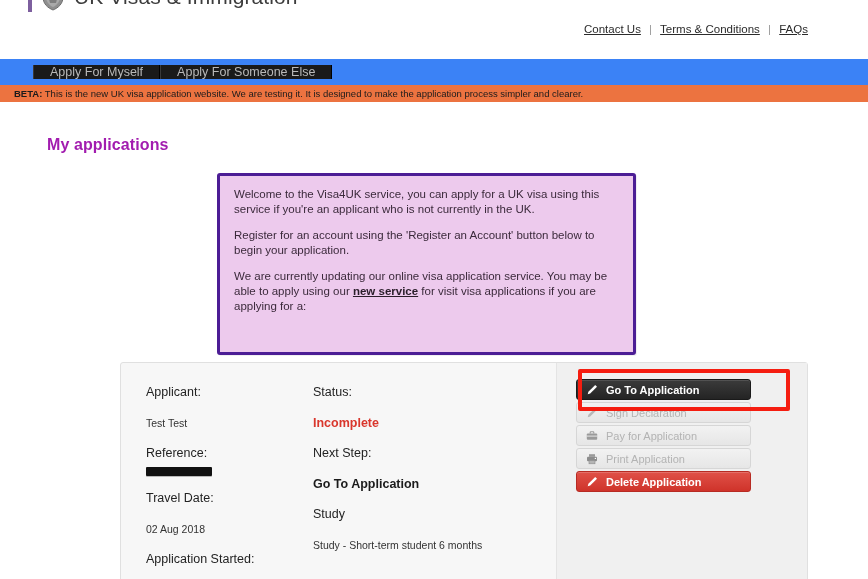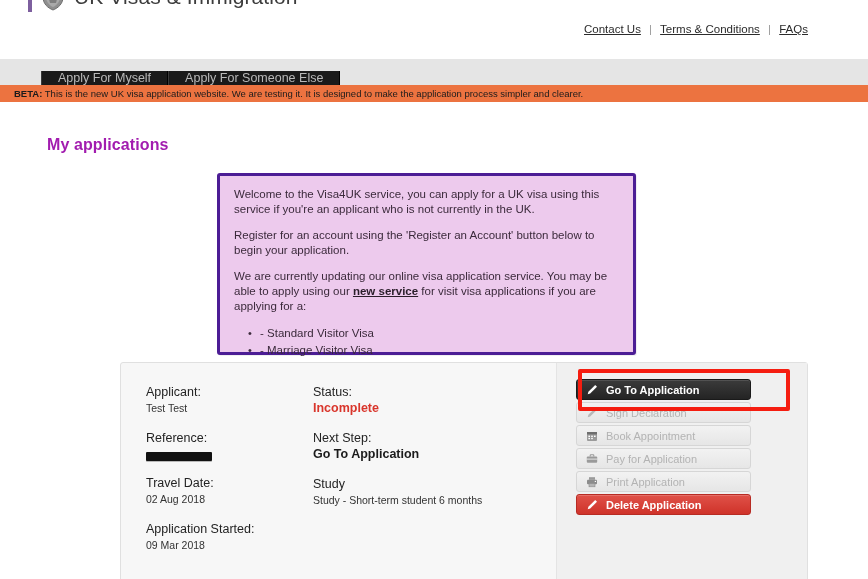--- a/index.html
+++ b/index.html
@@ -40,22 +40,22 @@
     font-size: 11.5px; color: #2b2b2b; white-space: nowrap;
   }
   .util-links a {
     color: #2b2b2b; text-decoration: underline; cursor: pointer;
   }
   .util-sep { color: #9a9a9a; padding: 0 5px; }
 
   
   .navbar {
     position: absolute; left: 0; top: 59px; width: 868px; height: 26px;
-    background: #e5e5e5;
-    display: flex; align-items: flex-end; padding-left: 8px;
+    background: #3b82f6;
+    display: flex; align-items: center;
   }
   .nav-spacer { width: 33px; flex: 0 0 33px; }
   .nav-tab {
     display: flex; align-items: center; justify-content: center;
     padding: 0 16px; font-size: 12.5px; color: #b9b9b9;
     background: #1a1a1a;
     border-left: 1px solid #3a3a3a; border-right: 1px solid #000;
     cursor: pointer; white-space: nowrap;
   }
   .nav-tab.active {
@@ -123,21 +123,21 @@
   }
   .col-a { position: absolute; left: 25px; top: 21px; width: 150px; }
   .col-b { position: absolute; left: 192px; top: 21px; width: 230px; }
 
   .fld-label {
     font-size: 12.5px; color: #232323; font-weight: 400;
     line-height: 17px; margin-top: 14px;
   }
   .fld-label:first-child { margin-top: 0; }
   .fld-value {
-    font-size: 10.5px; color: #333333; line-height: 15px; margin-top: 0;
+    font-size: 10.5px; color: #333333; line-height: 15px; margin-top: 15px;
   }
   .fld-value.strong { font-size: 12.5px; font-weight: bold; color: #1b1b1b; }
   .fld-value.status-incomplete {
     font-size: 12.5px; font-weight: bold; color: #d9362c;
   }
 
   .redaction {
     display: block; width: 66px; height: 9px; background: #111111;
     margin-top: 5px; border-radius: 1px;
     box-shadow: 0 1px 0 rgba(0,0,0,.25);
@@ -229,25 +229,20 @@
   </div>
 
   <div class="content">
 
     <div class="page-title">My applications</div>
 
     <div class="info-box">
       <p>Welcome to the Visa4UK service, you can apply for a UK visa using this service if you're an applicant who is not currently in the UK.</p>
       <p>Register for an account using the 'Register an Account' button below to begin your application.</p>
       <p><span>We are currently updating our online visa application service. You may be able to apply using our </span><a class="inline-link">new service</a><span> for visit visa applications if you are applying for a:</span></p>
-      <ul class="info-list">
-        <li>- Standard Visitor Visa</li>
-        <li>- Marriage Visitor Visa</li>
-        <li>- 1 month Permitted Paid Engagements visa</li>
-      </ul>
     </div>
 
     <div class="app-card">
 
       <div class="card-left">
 
         <div class="col-a">
           <div class="fld-label">Applicant:</div>
           <div class="fld-value">Test Test</div>
 
@@ -288,34 +283,20 @@
 
           <div class="abtn disabled">
             <span class="ic">
               <svg width="12" height="12" viewBox="0 0 12 12">
                 <path d="M9.2 1.0 L11.0 2.8 L4.2 9.6 L1.7 10.3 L2.4 7.8 Z" fill="#b8b8b8"></path>
               </svg>
             </span>
             <span>Sign Declaration</span>
           </div>
 
-          <div class="abtn disabled">
-            <span class="ic">
-              <svg width="12" height="12" viewBox="0 0 12 12">
-                <rect x="1" y="2" width="10" height="9" rx="1" fill="#9a9a9a"></rect>
-                <rect x="1" y="2" width="10" height="2.4" fill="#6f6f6f"></rect>
-                <rect x="2.4" y="5.6" width="1.6" height="1.4" fill="#ffffff"></rect>
-                <rect x="5.2" y="5.6" width="1.6" height="1.4" fill="#ffffff"></rect>
-                <rect x="8.0" y="5.6" width="1.6" height="1.4" fill="#ffffff"></rect>
-                <rect x="2.4" y="7.8" width="1.6" height="1.4" fill="#ffffff"></rect>
-                <rect x="5.2" y="7.8" width="1.6" height="1.4" fill="#ffffff"></rect>
-              </svg>
-            </span>
-            <span>Book Appointment</span>
-          </div>
 
           <div class="abtn disabled">
             <span class="ic">
               <svg width="12" height="12" viewBox="0 0 12 12">
                 <rect x="0.8" y="3.4" width="10.4" height="6.4" rx="1" fill="#9a9a9a"></rect>
                 <path d="M4.2 3.4 L4.2 2.4 Q4.2 1.8 4.9 1.8 L7.1 1.8 Q7.8 1.8 7.8 2.4 L7.8 3.4" fill="none" stroke="#9a9a9a" stroke-width="1.1"></path>
                 <rect x="0.8" y="5.6" width="10.4" height="1" fill="#ffffff" opacity=".75"></rect>
               </svg>
             </span>
             <span>Pay for Application</span>

